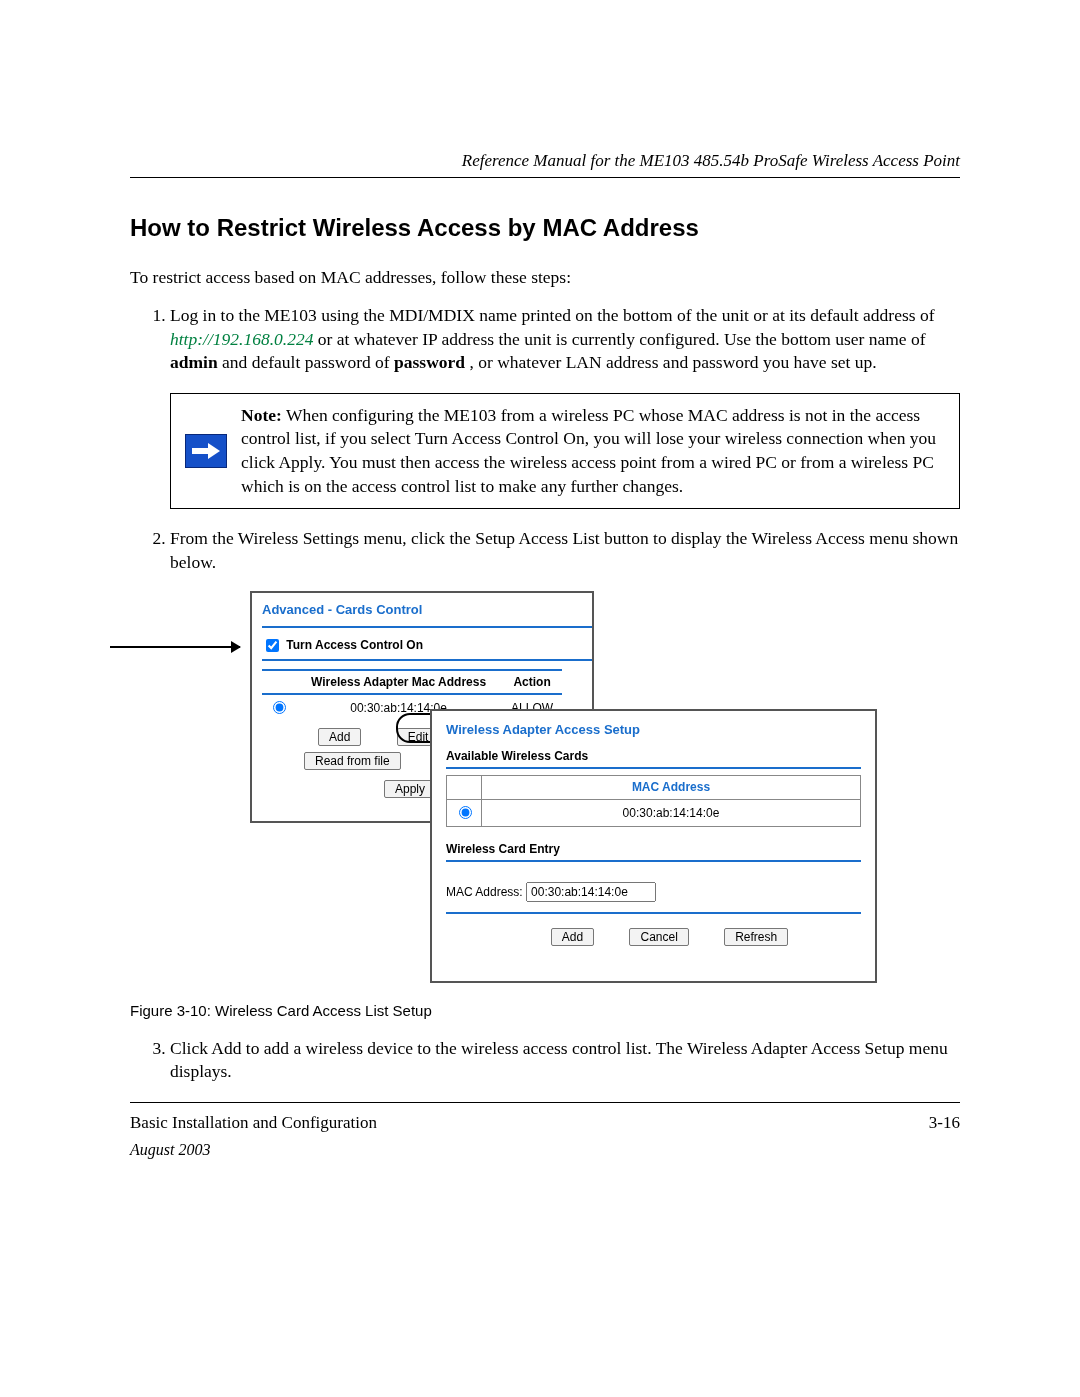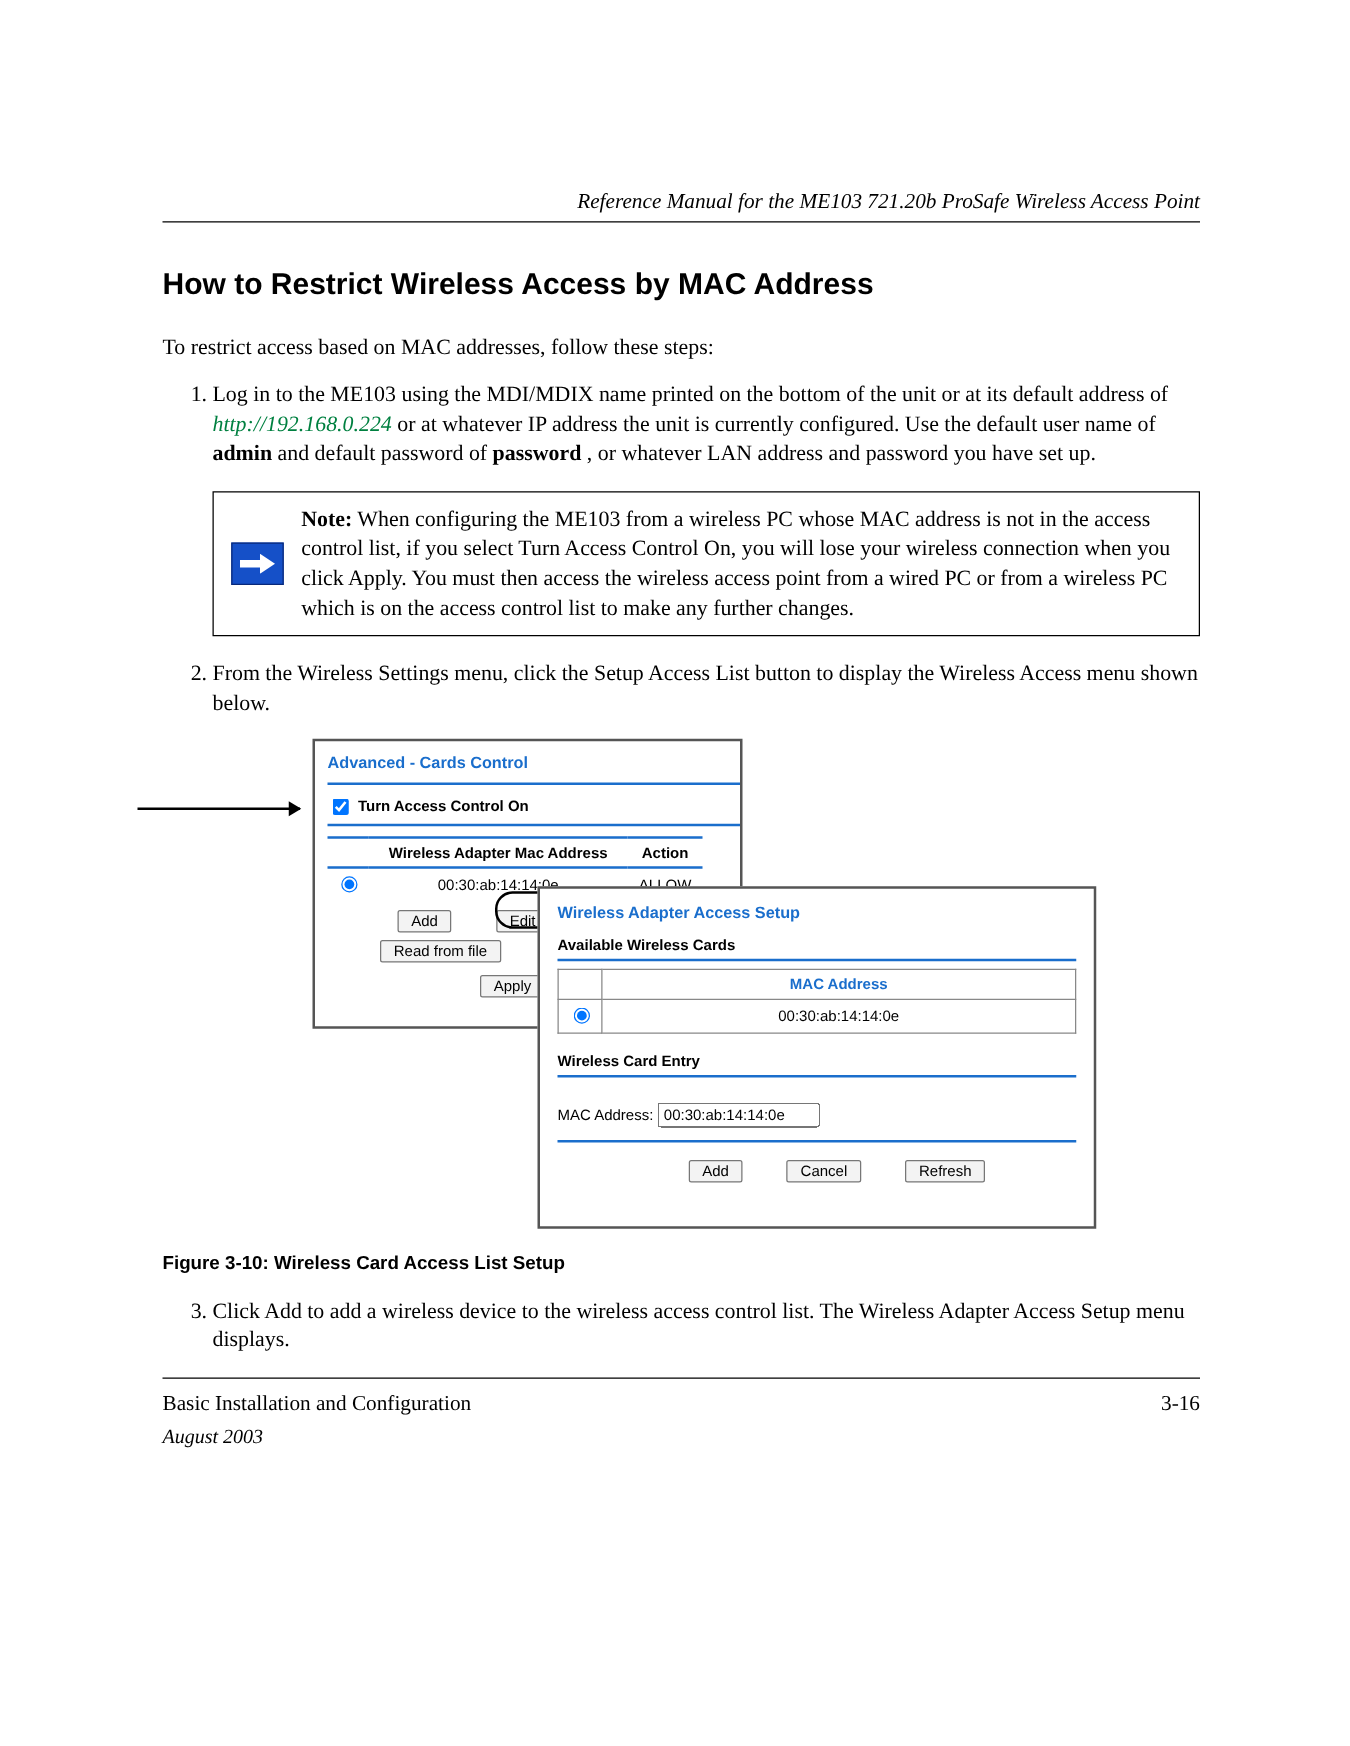--- a/index.html
+++ b/index.html
@@ -159,21 +159,21 @@
   .entry-row { margin-top: 20px; }
   .entry-row input[type=text] {
     font-size: 12px;
     width: 120px;
     padding: 1px 3px;
   }
   .center-btns { text-align: center; margin-top: 14px; }
 
   .figure-caption {
     font-family: Arial, Helvetica, sans-serif;
-    font-weight: bold;
+    font-weight: normal;
     font-size: 15px;
     margin: 6px 0 16px 0;
   }
 
   .footer-rule { border: 0; border-top: 1px solid #000; margin-top: 18px; }
   .footer {
     display: flex;
     justify-content: space-between;
     font-size: 17px;
     margin-top: 6px;
@@ -182,31 +182,31 @@
     font-style: italic;
     font-size: 16px;
     margin-top: 4px;
   }
 </style>
 </head>
 <body>
 
 <div class="page">
 
-  <div class="running-head">Reference Manual for the ME103 721.20b ProSafe Wireless Access Point</div>
+  <div class="running-head">Reference Manual for the ME103 485.54b ProSafe Wireless Access Point</div>
 
   <h2 class="section-title">How to Restrict Wireless Access by MAC Address</h2>
 
   <p class="intro">To restrict access based on MAC addresses, follow these steps:</p>
 
   <ol class="steps">
     <li>
       <span>Log in to the ME103 using the MDI/MDIX name printed on the bottom of the unit or at its default address of </span>
       <a class="ip">http://192.168.0.224</a>
-      <span> or at whatever IP address the unit is currently configured. Use the default user name of </span>
+      <span> or at whatever IP address the unit is currently configured. Use the bottom user name of </span>
       <span class="bold">admin</span>
       <span> and default password of </span>
       <span class="bold">password</span>
       <span>, or whatever LAN address and password you have set up.</span>
 
       <div class="note-box">
         <div class="note-icon-cell">
           <div class="note-icon">
             <svg width="28" height="16" viewBox="0 0 28 16">
               <rect x="0" y="5" width="16" height="6" fill="#ffffff"></rect>

